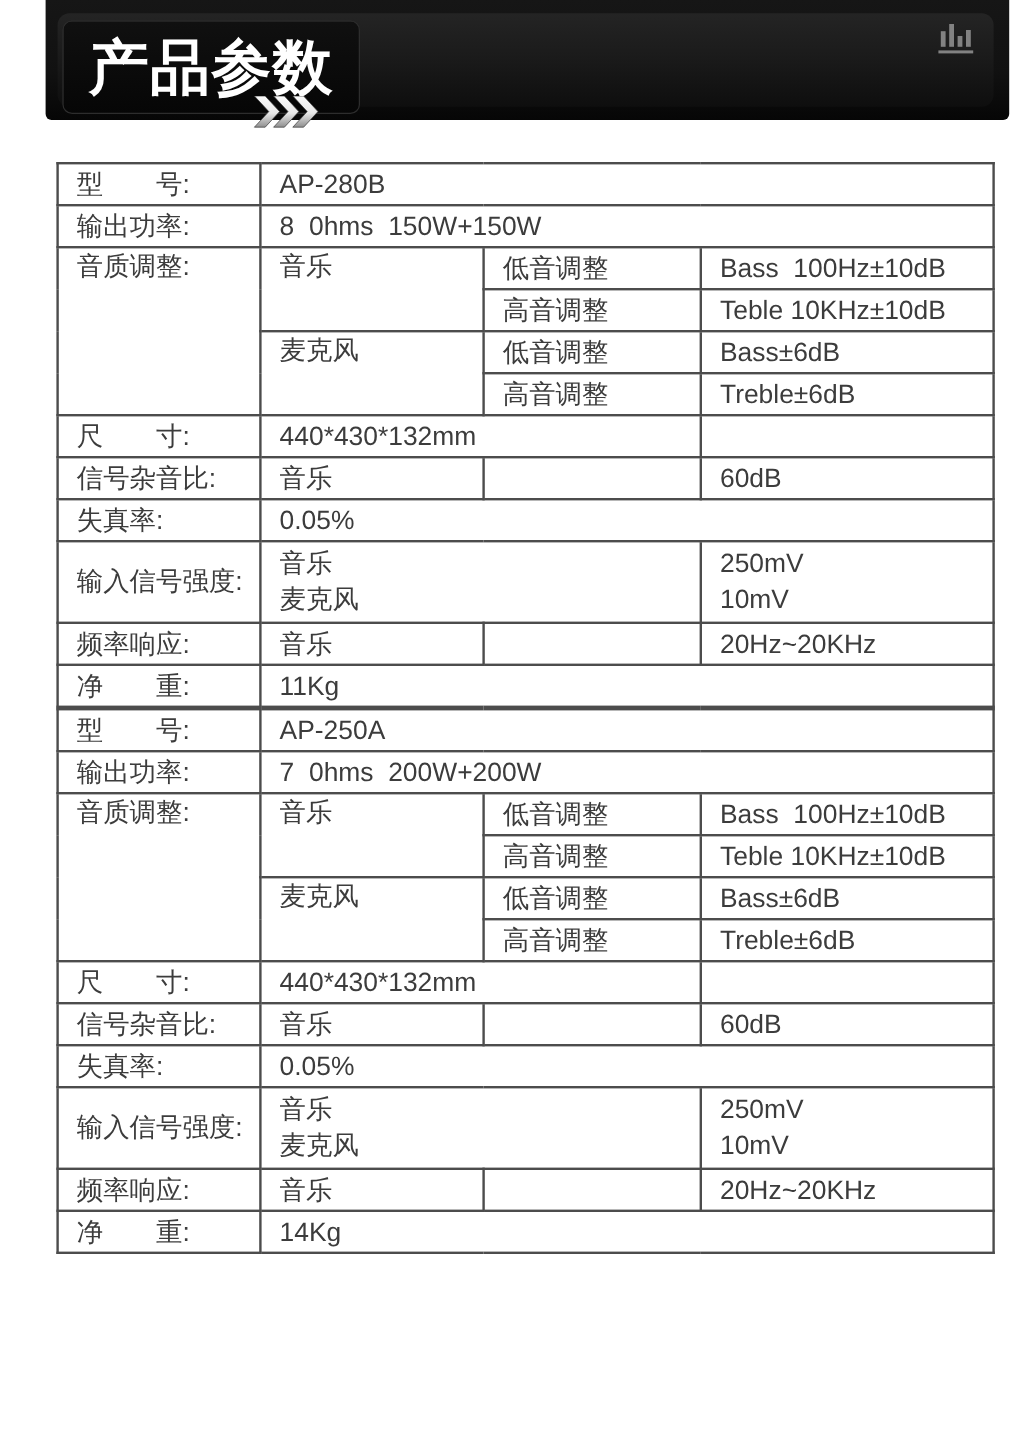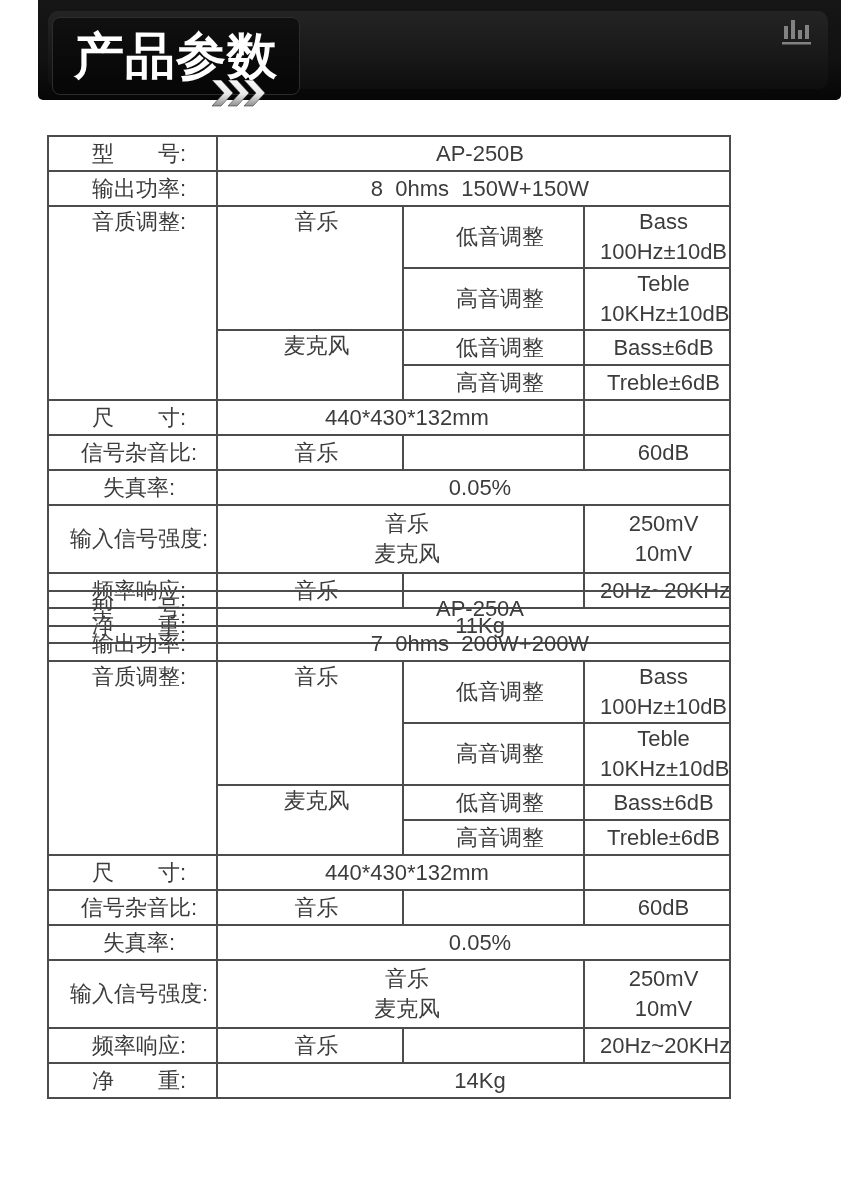--- a/index.html
+++ b/index.html
@@ -29,21 +29,21 @@
   .title-text {
     color: #ffffff; font-weight: bold; font-size: 50px; letter-spacing: 1px;
     line-height: 1; white-space: nowrap; text-align: center;
   }
   .chevrons { position: absolute; left: 172px; top: 80px; }
   .chart-icon { position: absolute; left: 742px; top: 17px; }
 
   
   table.spec {
     position: absolute; left: 47px; border-collapse: collapse;
-    table-layout: fixed; width: 684px; text-align: center;
+    table-layout: fixed; width: 782px;
   }
   .t1 { top: 135px; }
   .t2 { top: 590px; }
   table.spec td {
     border: 2px solid #4c4c4c; height: 33px;
     color: #3c3c3c; font-size: 22px; line-height: 30px;
     padding: 0 2px 0 15px; white-space: pre-wrap;
     vertical-align: middle; overflow: hidden;
   }
   td.lbl { padding-left: 8px; }
@@ -92,21 +92,21 @@
   <table class="spec t1">
     <colgroup>
         <col style="width:169px">
         <col style="width:186px">
         <col style="width:181px">
         <col>
       </colgroup>
     <tbody>
         <tr>
       <td class="lbl">型　　号:</td>
-      <td colspan="3">AP-250B</td>
+      <td colspan="3">AP-280B</td>
     </tr>
     <tr>
       <td class="lbl">输出功率:</td>
       <td colspan="3">8  0hms  150W+150W</td>
     </tr>
     <tr>
       <td class="lbl" rowspan="4" style="vertical-align:top;">音质调整:</td>
       <td rowspan="2" style="vertical-align:top;">音乐</td>
       <td>低音调整</td>
       <td>Bass  100Hz±10dB</td>

